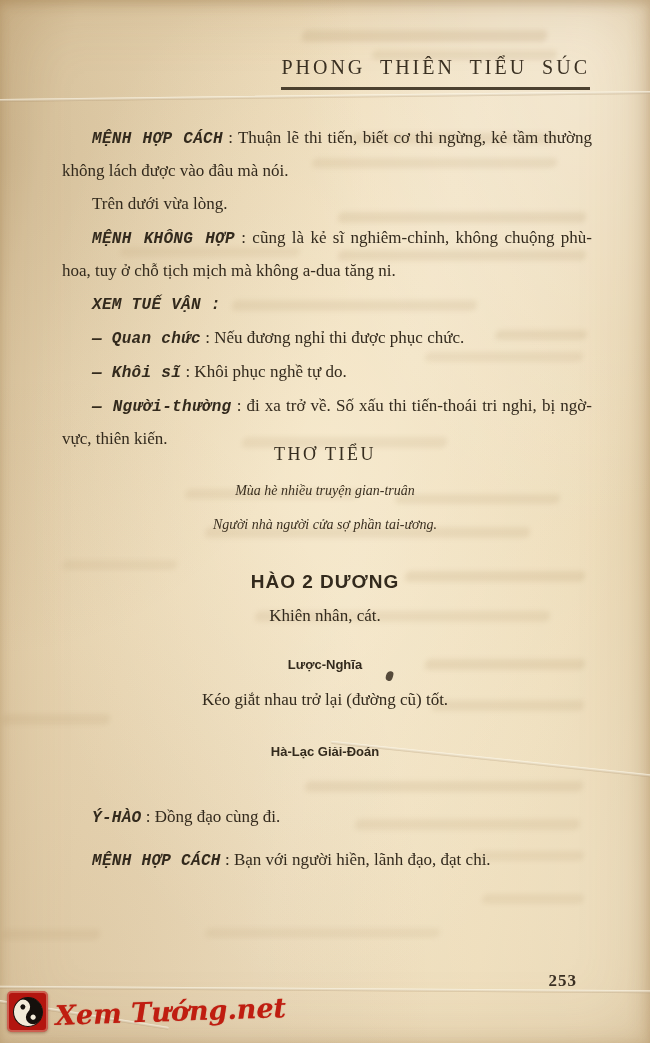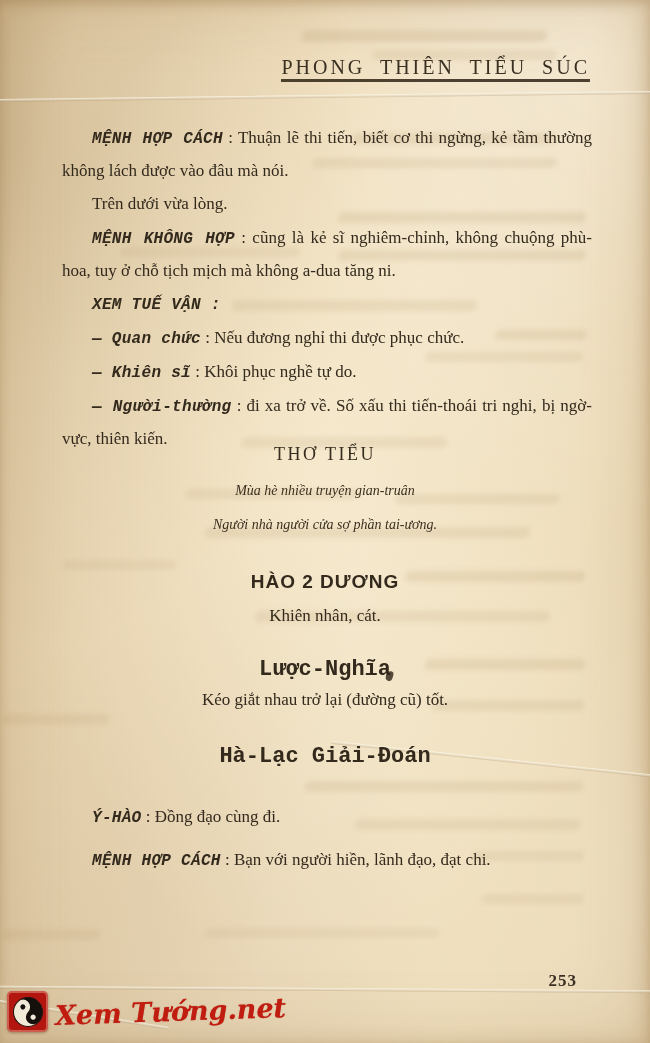--- a/index.html
+++ b/index.html
@@ -15,29 +15,29 @@
       radial-gradient(ellipse at 8% 98%, rgba(130,95,50,.16), transparent 45%),
       linear-gradient(104deg,#dcc69f 0%,#e9d6b2 9%,#eedcba 32%,#f0e0c1 55%,#ecdab6 79%,#e3cfa9 100%);
     box-shadow:inset 0 0 70px rgba(145,105,55,.22), inset -6px 0 18px rgba(140,100,50,.18), inset 0 4px 10px rgba(150,115,65,.25);
   }
   
   .ghost{position:absolute;background:rgba(163,131,85,.38);filter:blur(2.5px);border-radius:5px;transform:skewX(-8deg);}
   
   .crease{position:absolute;height:3px;background:linear-gradient(to bottom,rgba(255,252,240,.75),rgba(150,120,80,.28));border-radius:2px;}
   
   .hdr{position:absolute;top:56px;right:60px;font-size:20px;letter-spacing:3px;word-spacing:7px;
-       color:#3a3022;padding-bottom:0;border-bottom:3px solid rgba(52,42,26,.88);white-space:nowrap;}
+       color:#3a3022;padding-bottom:8px;border-bottom:3px solid rgba(52,42,26,.88);white-space:nowrap;}
   
   .para{position:absolute;left:62px;right:58px;font-size:17px;line-height:31px;text-align:justify;text-indent:30px;}
   .noj{text-align:left;}
   .lead{font-family:Liberation Mono, monospace;font-style:italic;font-weight:700;font-size:16px;letter-spacing:.3px;}
   .ctr{position:absolute;left:60px;right:60px;text-align:center;}
   .hd-serif{font-size:18px;letter-spacing:2.5px;color:#372e20;}
   .hd-bold{font-family:"Liberation Sans","DejaVu Sans",sans-serif;font-weight:700;font-size:19px;letter-spacing:1px;}
-  .hd-bold-sm{font-family:Liberation Mono, monospace;font-weight:700;font-size:22px;}
+  .hd-bold-sm{font-family:Liberation Sans, sans-serif;font-weight:700;font-size:13px;}
   .poem{font-style:italic;font-size:14px;color:#3a2f20;}
   .body-line{font-size:17px;}
   .smudge{position:absolute;left:386px;top:671px;width:7px;height:10px;border-radius:60% 40% 50% 50%;background:rgba(45,35,22,.8);transform:rotate(15deg);}
   
   .pgnum{position:absolute;top:971px;right:73px;font-size:17px;font-weight:700;color:#3a2f22;letter-spacing:1px;}
   
   .wm{position:absolute;left:7px;top:991px;display:flex;align-items:center;gap:7px;}
   .wm-icon{width:41px;height:41px;background:#b3150f;border-radius:5px;display:flex;align-items:center;justify-content:center;
            box-shadow:inset 0 0 0 2px rgba(255,230,200,.35),0 1px 3px rgba(80,30,10,.4);}
   .wm-icon svg{transform:rotate(-45deg);}
@@ -86,21 +86,21 @@
   <p class="para" style="top:105px"><span class="lead">MỆNH HỢP CÁCH</span><span> : Thuận lẽ thi tiến, biết cơ thi ngừng, kẻ tầm thường không lách được vào đâu mà nói.</span></p>
 
   <p class="para noj" style="top:171px"><span>Trên dưới vừa lòng.</span></p>
 
   <p class="para" style="top:205px"><span class="lead">MỆNH KHÔNG HỢP</span><span> : cũng là kẻ sĩ nghiêm-chỉnh, không chuộng phù-hoa, tuy ở chỗ tịch mịch mà không a-dua tăng ni.</span></p>
 
   <p class="para noj" style="top:271px"><span class="lead">XEM TUẾ VẬN :</span></p>
 
   <p class="para noj" style="top:305px"><span class="lead">— Quan chức</span><span> : Nếu đương nghỉ thi được phục chức.</span></p>
 
-  <p class="para noj" style="top:339px"><span class="lead">— Khiên sĩ</span><span> : Khôi phục nghề tự do.</span></p>
+  <p class="para noj" style="top:339px"><span class="lead">— Khôi sĩ</span><span> : Khôi phục nghề tự do.</span></p>
 
   <p class="para" style="top:373px"><span class="lead">— Người-thường</span><span> : đi xa trở về. Số xấu thi tiến-thoái tri nghi, bị ngờ-vực, thiên kiến.</span></p>
 
   <div class="ctr hd-serif" style="top:444px">THƠ TIỂU</div>
 
   <div class="ctr poem" style="top:483px">Mùa hè nhiều truyện gian-truân</div>
   <div class="ctr poem" style="top:517px">Người nhà người cửa sợ phần tai-ương.</div>
 
   <div class="ctr hd-bold" style="top:571px">HÀO 2 DƯƠNG</div>
   <div class="ctr body-line" style="top:606px">Khiên nhân, cát.</div>

